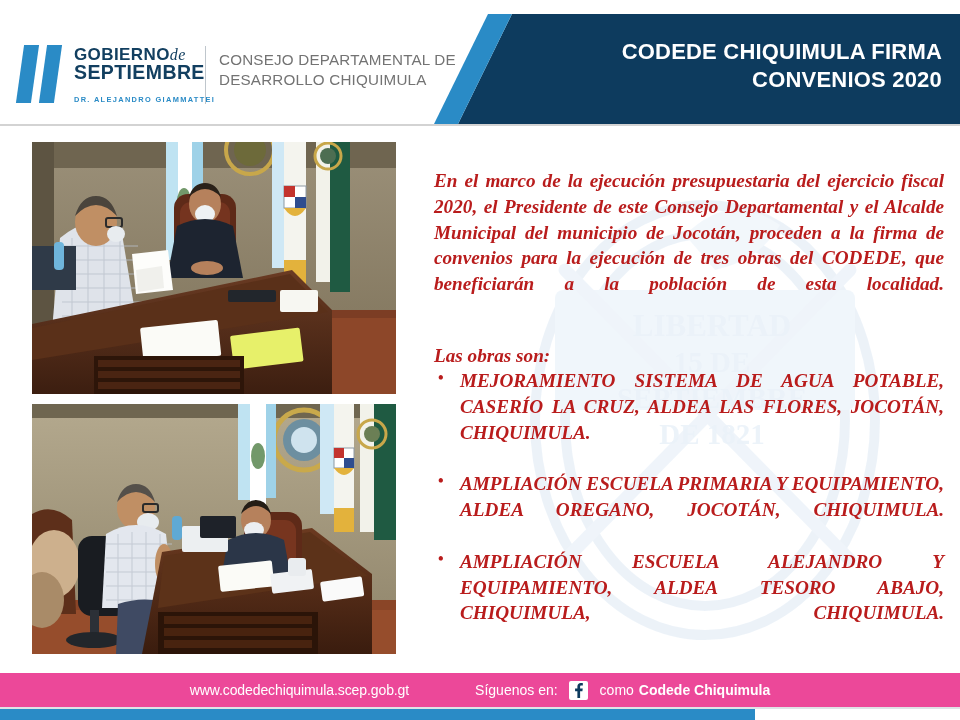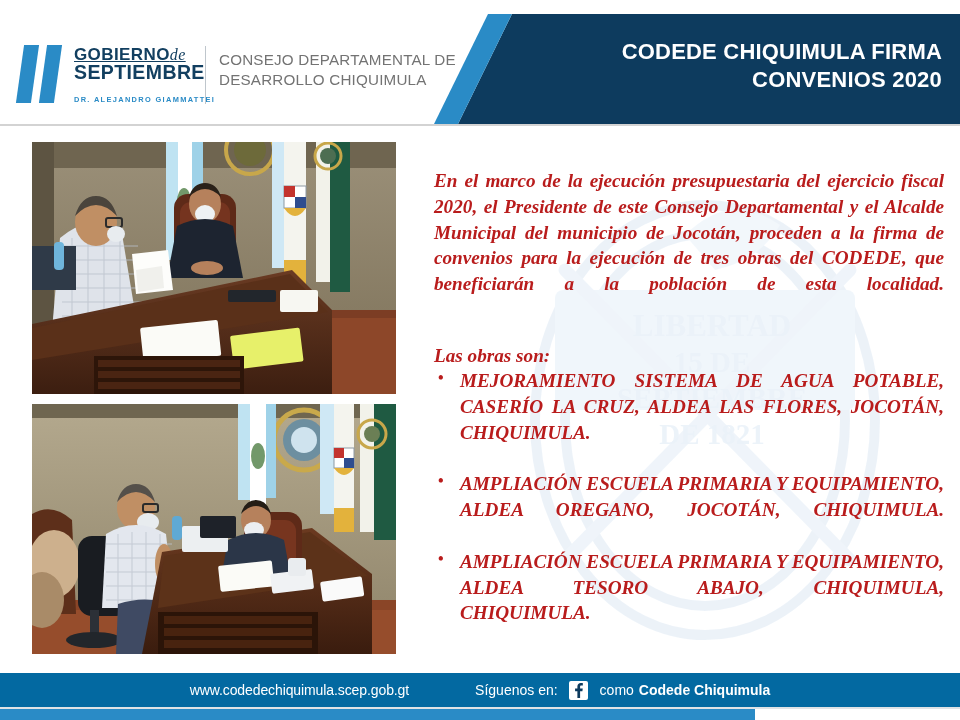--- a/index.html
+++ b/index.html
@@ -39,21 +39,21 @@
   .header-rule{position:absolute;left:0;top:124px;width:960px;height:2px;background:#d3d3d3;}
 
   
   .logo{position:absolute;left:18px;top:26px;display:flex;align-items:center;height:70px;}
   .logo-marks{width:48px;height:60px;position:relative;margin-right:8px;}
   .bar{position:absolute;top:0;width:15px;height:58px;background:#2a8bc6;
        transform:skewX(-8deg);}
   .bar.b1{left:2px;}
   .bar.b2{left:25px;}
   .logo-word{display:flex;flex-direction:column;justify-content:center;}
-  .lw1{font-size:17px;font-weight:bold;color:#123f60;letter-spacing:.4px;line-height:1.02;text-decoration:underline;}
+  .lw1{font-size:17px;font-weight:bold;color:#123f60;letter-spacing:.4px;line-height:1.02;}
   .lw1 .de{font-style:italic;font-weight:normal;font-family:"Liberation Serif",serif;font-size:16px;}
   .lw2{font-size:19.5px;font-weight:bold;color:#123f60;letter-spacing:.4px;line-height:1.02;}
   .lw3{font-size:7.4px;font-weight:bold;color:#2a8bc6;letter-spacing:1.35px;margin-top:12px;}
 
   .logo-div{position:absolute;left:205px;top:32px;width:1px;height:58px;background:#bfc6cc;}
 
   .logo-sub{
     position:absolute;left:219px;top:36px;width:240px;
     font-size:15.2px;color:#737373;line-height:1.33;letter-spacing:.2px;
   }
@@ -97,21 +97,21 @@
   }
   ul.obras li .txt{display:block;}
   ul.obras li .txt:after{content:"";display:inline-block;width:100%;}
   ul.obras li:before{
     content:"\2022";
     position:absolute;left:4px;top:-1px;
     font-size:16px;font-style:normal;
   }
 
   
-  .footer{position:absolute;left:0;top:673px;width:960px;height:34px;background:#0369a1;}
+  .footer{position:absolute;left:0;top:673px;width:960px;height:34px;background:#ec4899;}
   .footer-inner{
     position:absolute;left:0;top:0;width:960px;height:34px;
     display:flex;align-items:center;justify-content:center;gap:0;
     color:#ffffff;font-size:14px;
   }
   .f-url{margin-right:66px;letter-spacing:-.1px;}
   .f-follow{margin-right:11px;}
   .fb{
     width:19px;height:19px;background:#ffffff;border-radius:2px;
     display:inline-flex;align-items:center;justify-content:center;
@@ -376,21 +376,21 @@
     <p class="para">En el marco de la ejecución presupuestaria del ejercicio fiscal 2020, el Presidente de este Consejo Departamental y el Alcalde Municipal del municipio de Jocotán, proceden a la firma de convenios para la ejecución de tres obras del CODEDE, que beneficiarán a la población de esta localidad.</p>
     <div class="lead">Las obras son:</div>
     <ul class="obras">
       <li>
           <span class="txt">MEJORAMIENTO SISTEMA DE AGUA POTABLE, CASERÍO LA CRUZ, ALDEA LAS FLORES, JOCOTÁN, CHIQUIMULA.</span>
         </li>
       <li>
           <span class="txt">AMPLIACIÓN ESCUELA PRIMARIA Y EQUIPAMIENTO, ALDEA OREGANO, JOCOTÁN, CHIQUIMULA.</span>
         </li>
       <li>
-          <span class="txt">AMPLIACIÓN ESCUELA PRIMARIA Y EQUIPAMIENTO, ALDEA TESORO ABAJO, CHIQUIMULA, CHIQUIMULA.</span>
+          <span class="txt">AMPLIACIÓN ESCUELA ALEJANDRO Y EQUIPAMIENTO, ALDEA TESORO ABAJO, CHIQUIMULA, CHIQUIMULA.</span>
         </li>
     </ul>
   </div>
 
   <div class="footer">
     <div class="footer-inner">
       <span class="f-url">www.codedechiquimula.scep.gob.gt</span>
       <span class="f-follow">Síguenos en:</span>
       <span class="fb">
         <svg width="11" height="15" viewBox="0 0 11 15" xmlns="http://www.w3.org/2000/svg">

